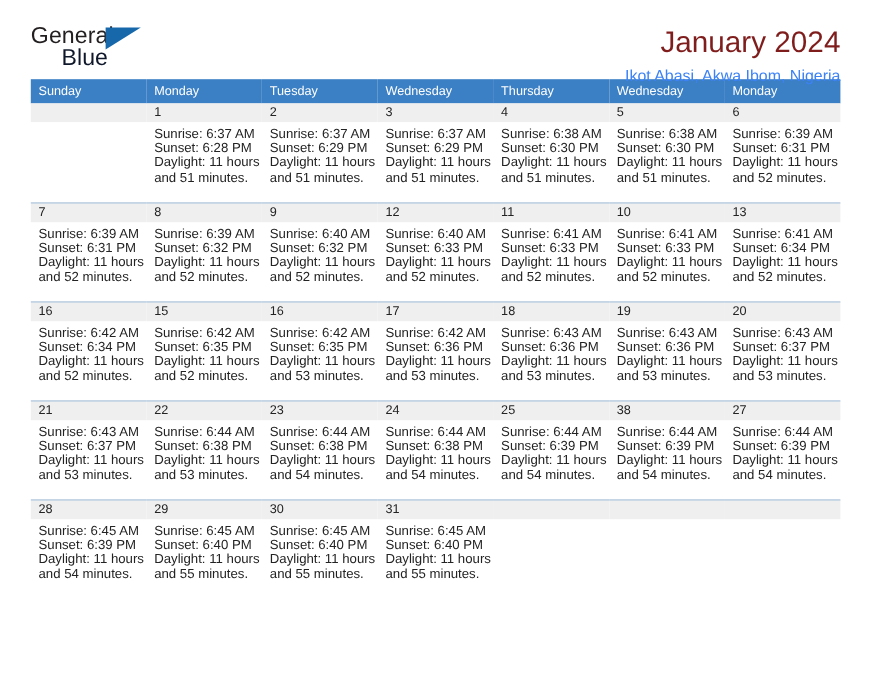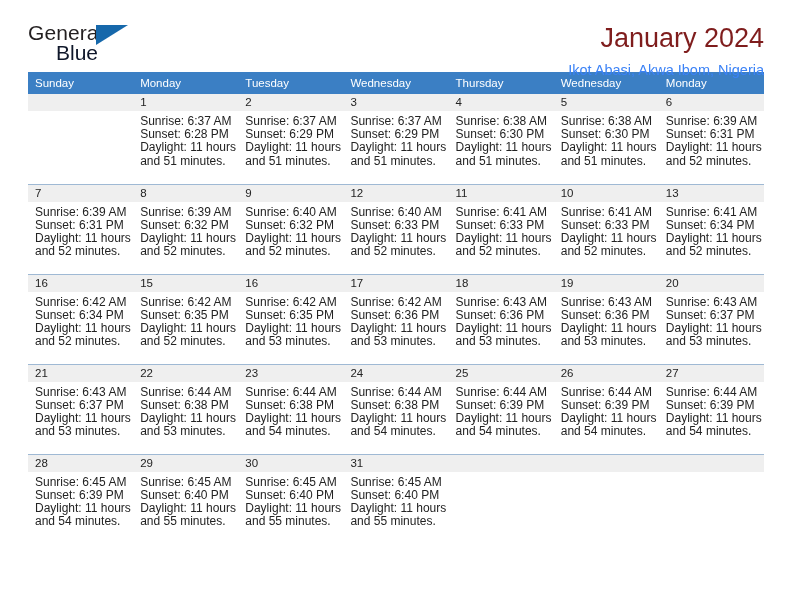--- a/index.html
+++ b/index.html
@@ -466,21 +466,21 @@
               <div class="cell-body">
                 <div>Sunrise: 6:44 AM</div>
                 <div>Sunset: 6:39 PM</div>
                 <div>Daylight: 11 hours</div>
                 <div>and 54 minutes.</div>
               </div>
             </div>
           </td>
           <td class="cell">
             <div class="cell-inner">
-              <div class="daynum-band">26</div>
+              <div class="daynum-band">38</div>
               <div class="cell-body">
                 <div>Sunrise: 6:44 AM</div>
                 <div>Sunset: 6:39 PM</div>
                 <div>Daylight: 11 hours</div>
                 <div>and 54 minutes.</div>
               </div>
             </div>
           </td>
           <td class="cell">
             <div class="cell-inner">

